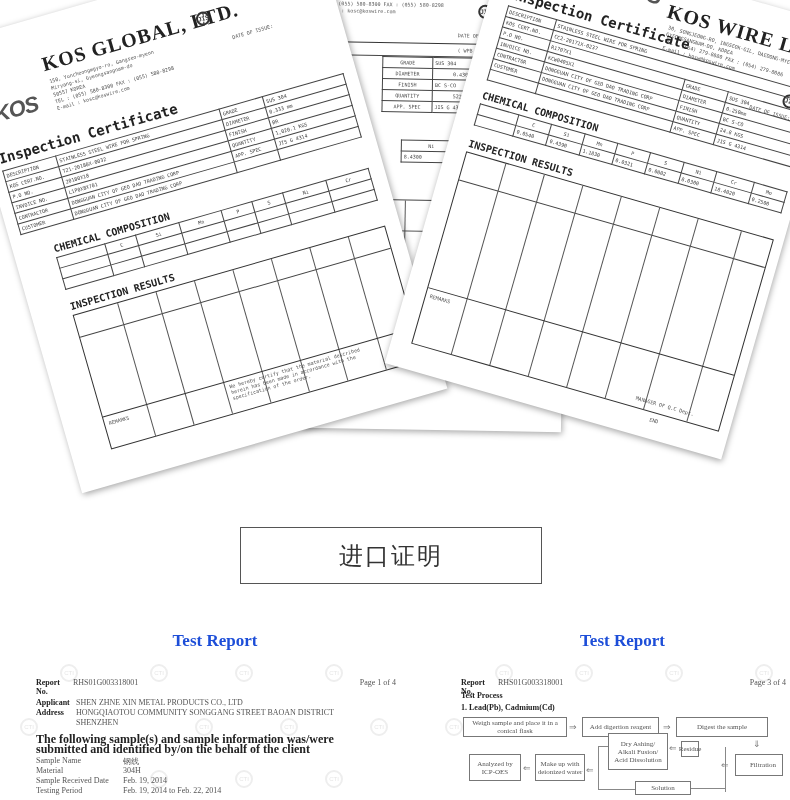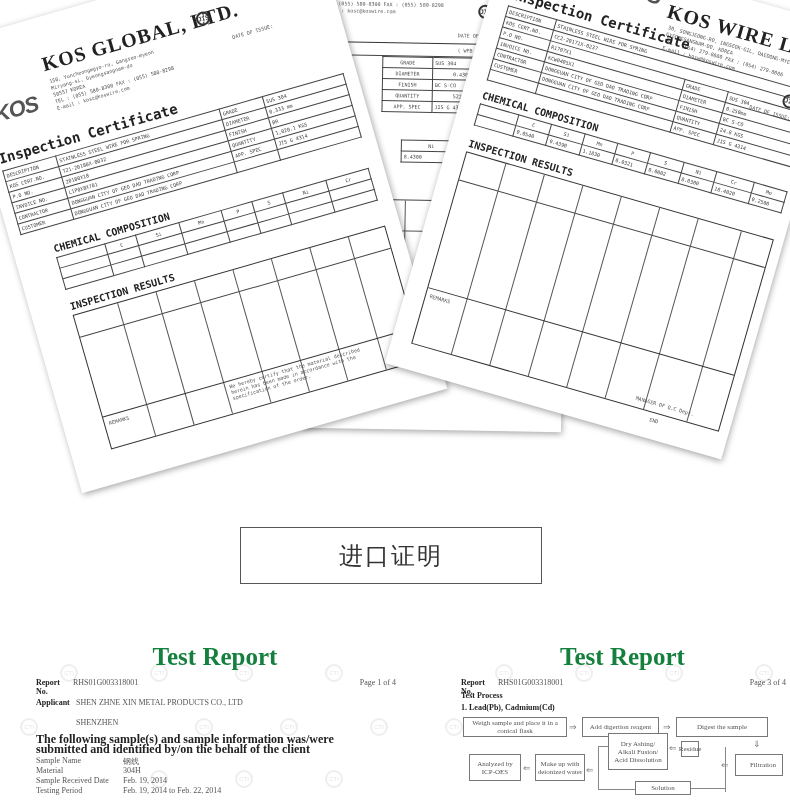--- a/index.html
+++ b/index.html
@@ -34,21 +34,21 @@
   .section-title {
     position: absolute; left: 240px; top: 527px; width: 302px; height: 57px;
     border: 1.5px solid #555; display: flex; align-items: center; justify-content: center;
     font-family: "DejaVu Sans", sans-serif; font-size: 24px; color: #333; letter-spacing: 2px;
   }
 
   
   .report { position: absolute; top: 630px; font-family: "Liberation Serif", serif; color: #333; }
   #report-1 { left: 20px; width: 390px; height: 170px; }
   #report-2 { left: 455px; width: 335px; height: 170px; }
-  .report .r-title { text-align: center; font-size: 25px; font-weight: bold; color: #15803d; margin-top: 13px; }
+  .report .r-title { text-align: center; font-size: 17px; font-weight: bold; color: #1d4ed8; margin-top: 1px; }
   .report .row { font-size: 8px; display: flex; }
   .report .lbl { font-weight: bold; color: #222; }
   .report .val { color: #555; }
   .watermark {
     position: absolute; width: 18px; height: 18px; border: 2px solid #eee; border-radius: 50%;
     font-size: 6px; color: #e6e6e6; text-align: center; line-height: 14px; font-family: "Liberation Sans", sans-serif;
   }
   .flow-box {
     position: absolute; border: 1px solid #777; background: #fff;
     font-size: 7px; color: #555; display: flex; align-items: center; justify-content: center;
@@ -348,20 +348,24 @@
 
   <div class="r-title" style="position:relative;">Test Report</div>
   <div class="row" style="position:absolute;left:16px;top:48px;width:360px;">
     <span class="lbl" style="width:37px;">Report No.</span>
     <span class="val">RHS01G003318001</span>
     <span class="val" style="margin-left:auto;">Page 1 of 4</span>
   </div>
   <div class="row" style="position:absolute;left:16px;top:68px;">
     <span class="lbl" style="width:40px;">Applicant</span>
     <span class="val">SHEN ZHNE XIN METAL PRODUCTS CO., LTD</span>
+  </div>
+  <div class="row" style="position:absolute;left:16px;top:78px;">
+    <span class="lbl" style="width:40px;">Address</span>
+    <span class="val">HONGQIAOTOU COMMUNITY SONGGANG STREET BAOAN DISTRICT</span>
   </div>
   <div class="row" style="position:absolute;left:56px;top:88px;">
     <span class="val">SHENZHEN</span>
   </div>
   <div style="position:absolute;left:16px;top:104px;width:330px;font-size:12px;font-weight:bold;color:#222;line-height:10px;">The following sample(s) and sample information was/were submitted and identified by/on the behalf of the client</div>
   <div class="row" style="position:absolute;left:16px;top:126px;">
     <span class="val" style="width:87px;">Sample Name</span>
     <span class="val">钢线</span>
   </div>
   <div class="row" style="position:absolute;left:16px;top:136px;">

